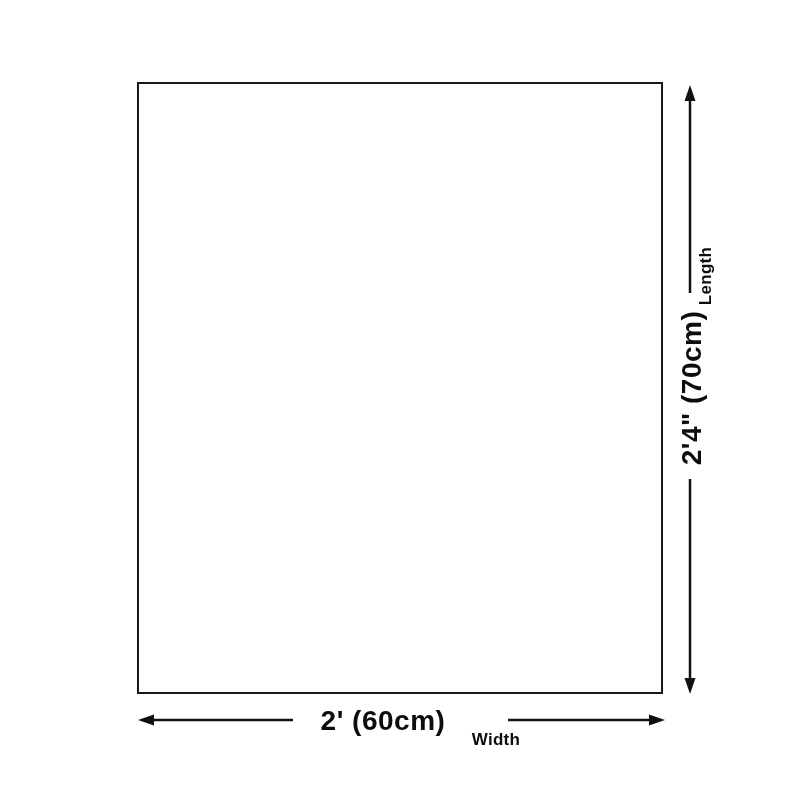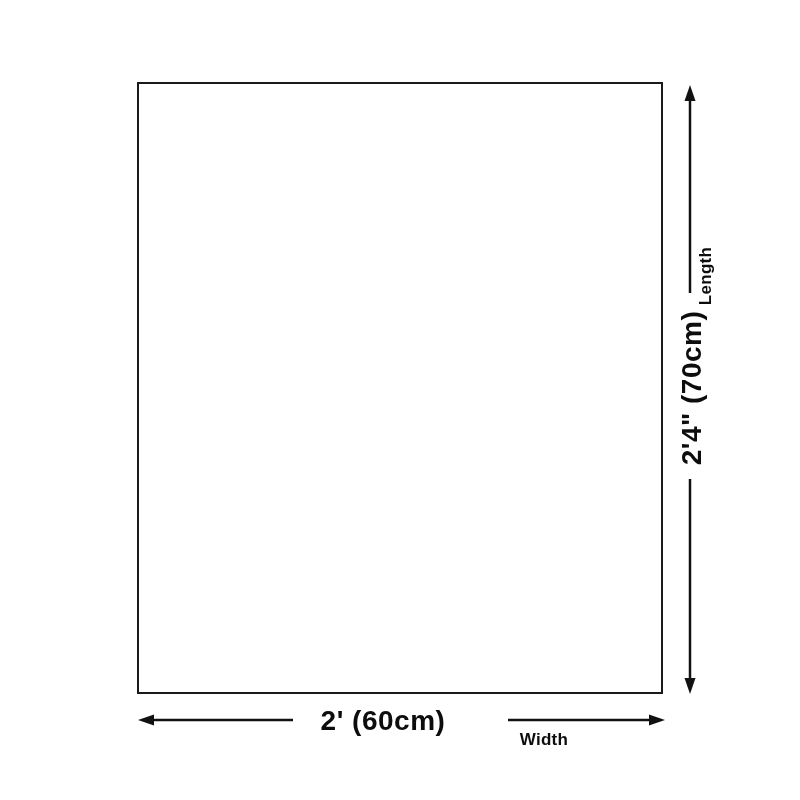--- a/index.html
+++ b/index.html
@@ -45,21 +45,21 @@
   .dim-name {
     font-size: 17px;
     letter-spacing: 0.3px;
   }
   .width-value {
     left: 383px;
     top: 721px;
     transform: translate(-50%, -50%);
   }
   .width-name {
-    left: 544px;
+    left: 496px;
     top: 739px;
     transform: translate(-50%, -50%);
   }
   .length-value {
     left: 692px;
     top: 388px;
     transform: translate(-50%, -50%) rotate(-90deg);
   }
   .length-name {
     left: 705px;

